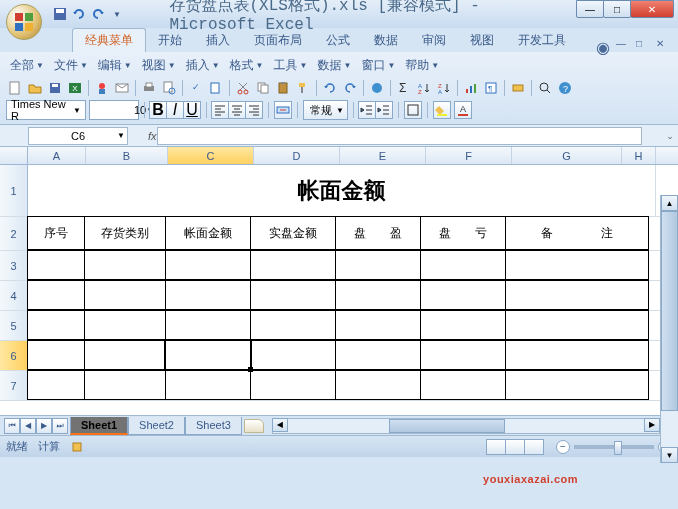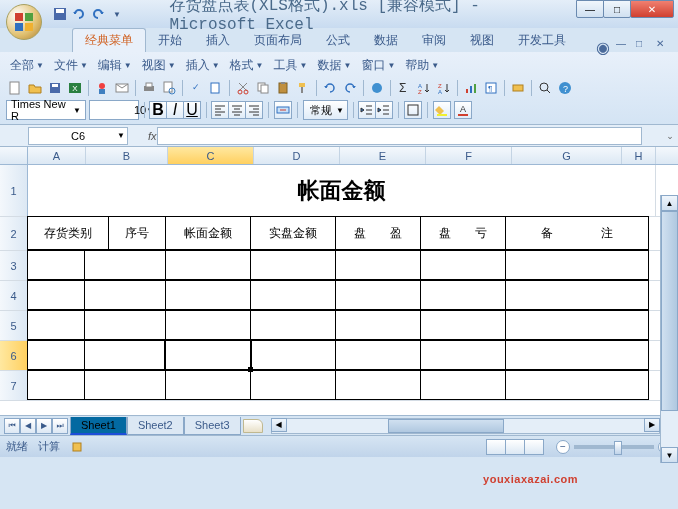--- a/index.html
+++ b/index.html
@@ -68,21 +68,21 @@
 .header-cell { font-size: 12px; }
 .active-cell { outline: 2px solid #000; outline-offset: -1px; z-index: 5; background: #fff; }
 .active-cell::after { content: ''; position: absolute; right: -3px; bottom: -3px; width: 5px; height: 5px; background: #000; }
 
 
 .sheet-bar { height: 20px; background: #d6e5f3; display: flex; align-items: center; border-top: 1px solid #a0b8d0; }
 .nav-btns { display: flex; margin-left: 4px; }
 .nav-btn { width: 16px; height: 16px; border: 1px solid #8aa8c8; background: linear-gradient(#fff,#dce8f4); font-size: 8px; display: flex; align-items: center; justify-content: center; color: #3a5a8a; }
 .sheet-tabs { display: flex; margin-left: 2px; }
 .sheet-tab { padding: 2px 10px; font-size: 11px; background: #fff; border: 1px solid #8aa8c8; border-top: none; color: #3a5a8a; position: relative; }
-.sheet-tab.active { background: #0369a1; font-weight: normal; color: #000; border-bottom: 2px solid #1d4ed8; z-index: 2; }
+.sheet-tab.active { background: #737373; font-weight: bold; color: #000; border-bottom: 2px solid #f97316; z-index: 2; }
 .sheet-tab:not(.active) { background: #dce8f4; }
 .new-sheet { width: 20px; height: 14px; margin-left: 2px; background: linear-gradient(#fff,#e8e0c8); border: 1px solid #c0b890; border-radius: 0 6px 0 0; }
 .hscroll { flex: 1; height: 16px; background: #e4eef8; border: 1px solid #a0b8d0; margin: 0 18px 0 8px; position: relative; }
 .hscroll-thumb { position: absolute; left: 30%; width: 30%; height: 100%; background: linear-gradient(#d0e0f0,#b0c8e0); border: 1px solid #8aa8c8; }
 .hscroll-btn { position: absolute; width: 16px; height: 100%; background: linear-gradient(#f0f6fc,#d0e0f0); border: 1px solid #8aa8c8; top: -1px; font-size: 8px; display: flex; align-items: center; justify-content: center; }
 
 
 .vscroll { position: absolute; right: 0; top: 195px; width: 18px; height: 268px; background: #e4eef8; border-left: 1px solid #a0b8d0; }
 .vscroll-btn { width: 100%; height: 16px; background: linear-gradient(#f0f6fc,#d0e0f0); border: 1px solid #8aa8c8; font-size: 8px; display: flex; align-items: center; justify-content: center; }
 .vscroll-thumb { position: absolute; top: 16px; width: 100%; height: 200px; background: linear-gradient(90deg,#d0e0f0,#b0c8e0); border: 1px solid #8aa8c8; }
@@ -472,22 +472,22 @@
     <div class="col-h wG">G</div>
     <div class="col-h wH">H</div>
   </div>
   <div class="rows">
     <div class="row row1">
       <div class="row-h">1</div>
       <div class="cell title-cell" style="width:628px">帐面金额</div>
     </div>
     <div class="row row2">
       <div class="row-h">2</div>
+      <div class="cell wA bordered header-cell">序号</div>
       <div class="cell wB bordered header-cell">存货类别</div>
-      <div class="cell wA bordered header-cell">序号</div>
       <div class="cell wC bordered header-cell">帐面金额</div>
       <div class="cell wD bordered header-cell">实盘金额</div>
       <div class="cell wE bordered header-cell">盘　　盈</div>
       <div class="cell wF bordered header-cell">盘　　亏</div>
       <div class="cell bordered header-cell" style="width:144px">备　　　　注</div>
     </div>
     <div class="row rowN">
       <div class="row-h">3</div>
       <div class="cell wA bordered"></div>
       <div class="cell wB bordered"></div>

